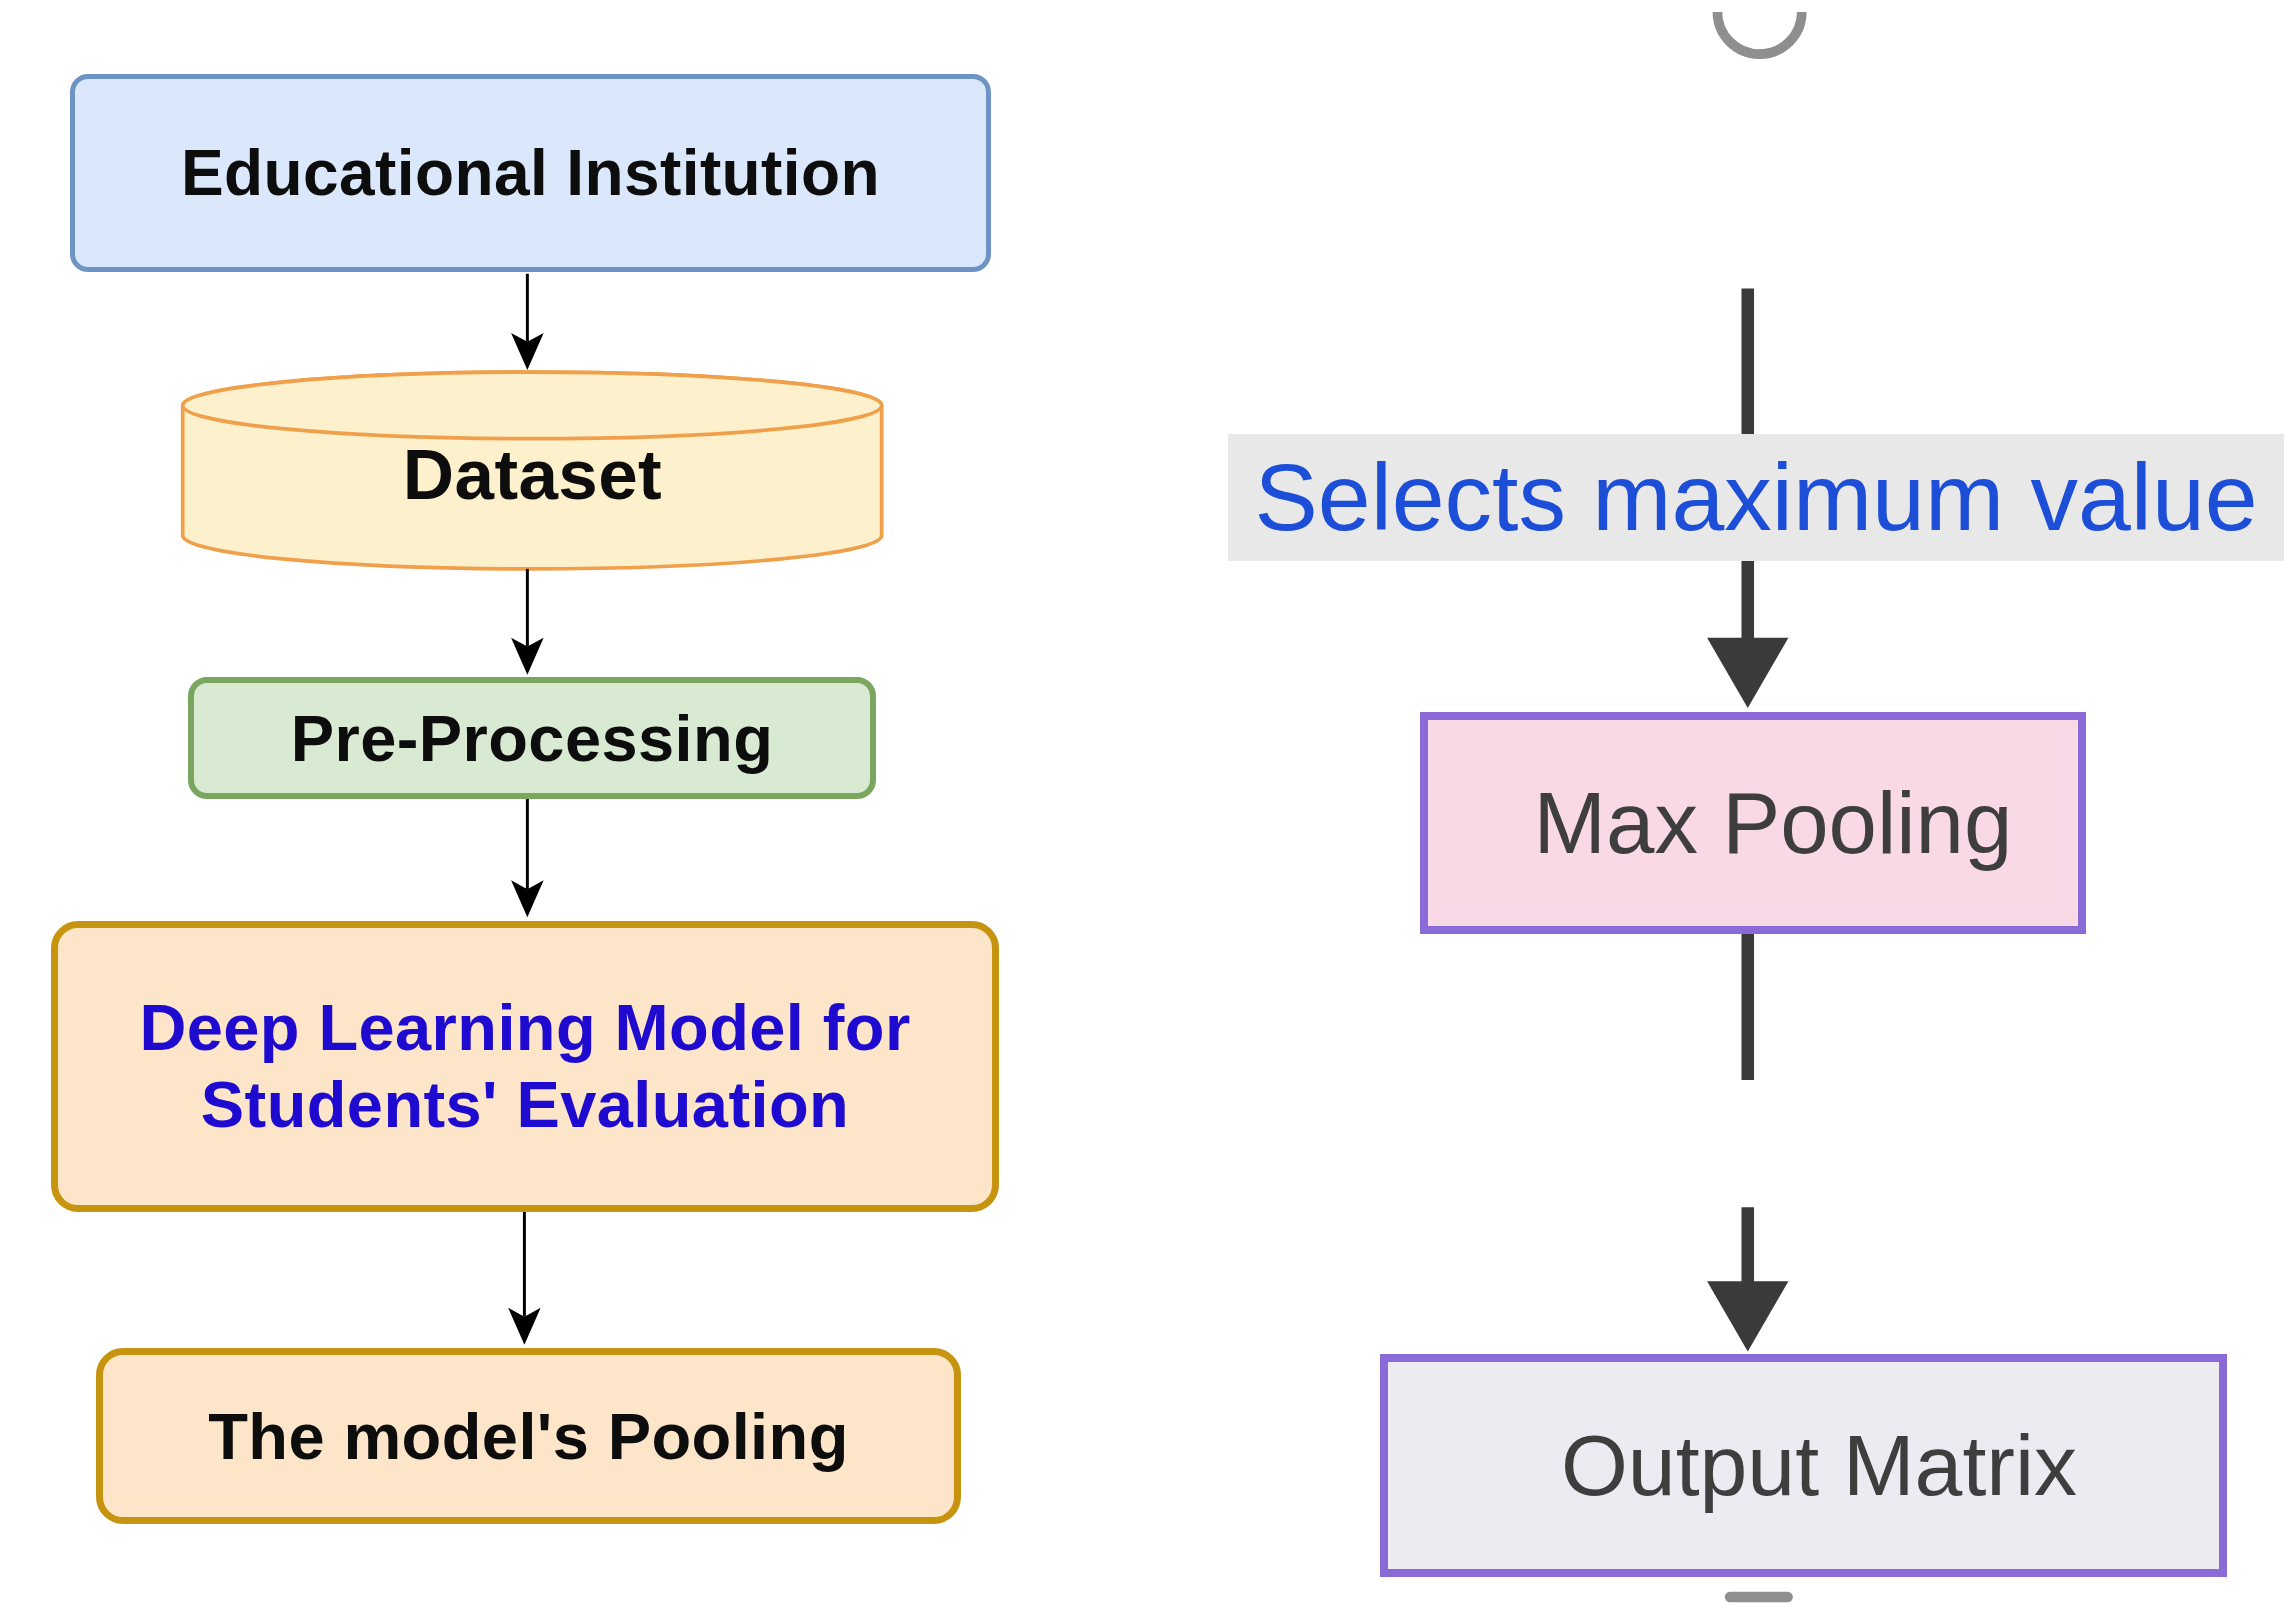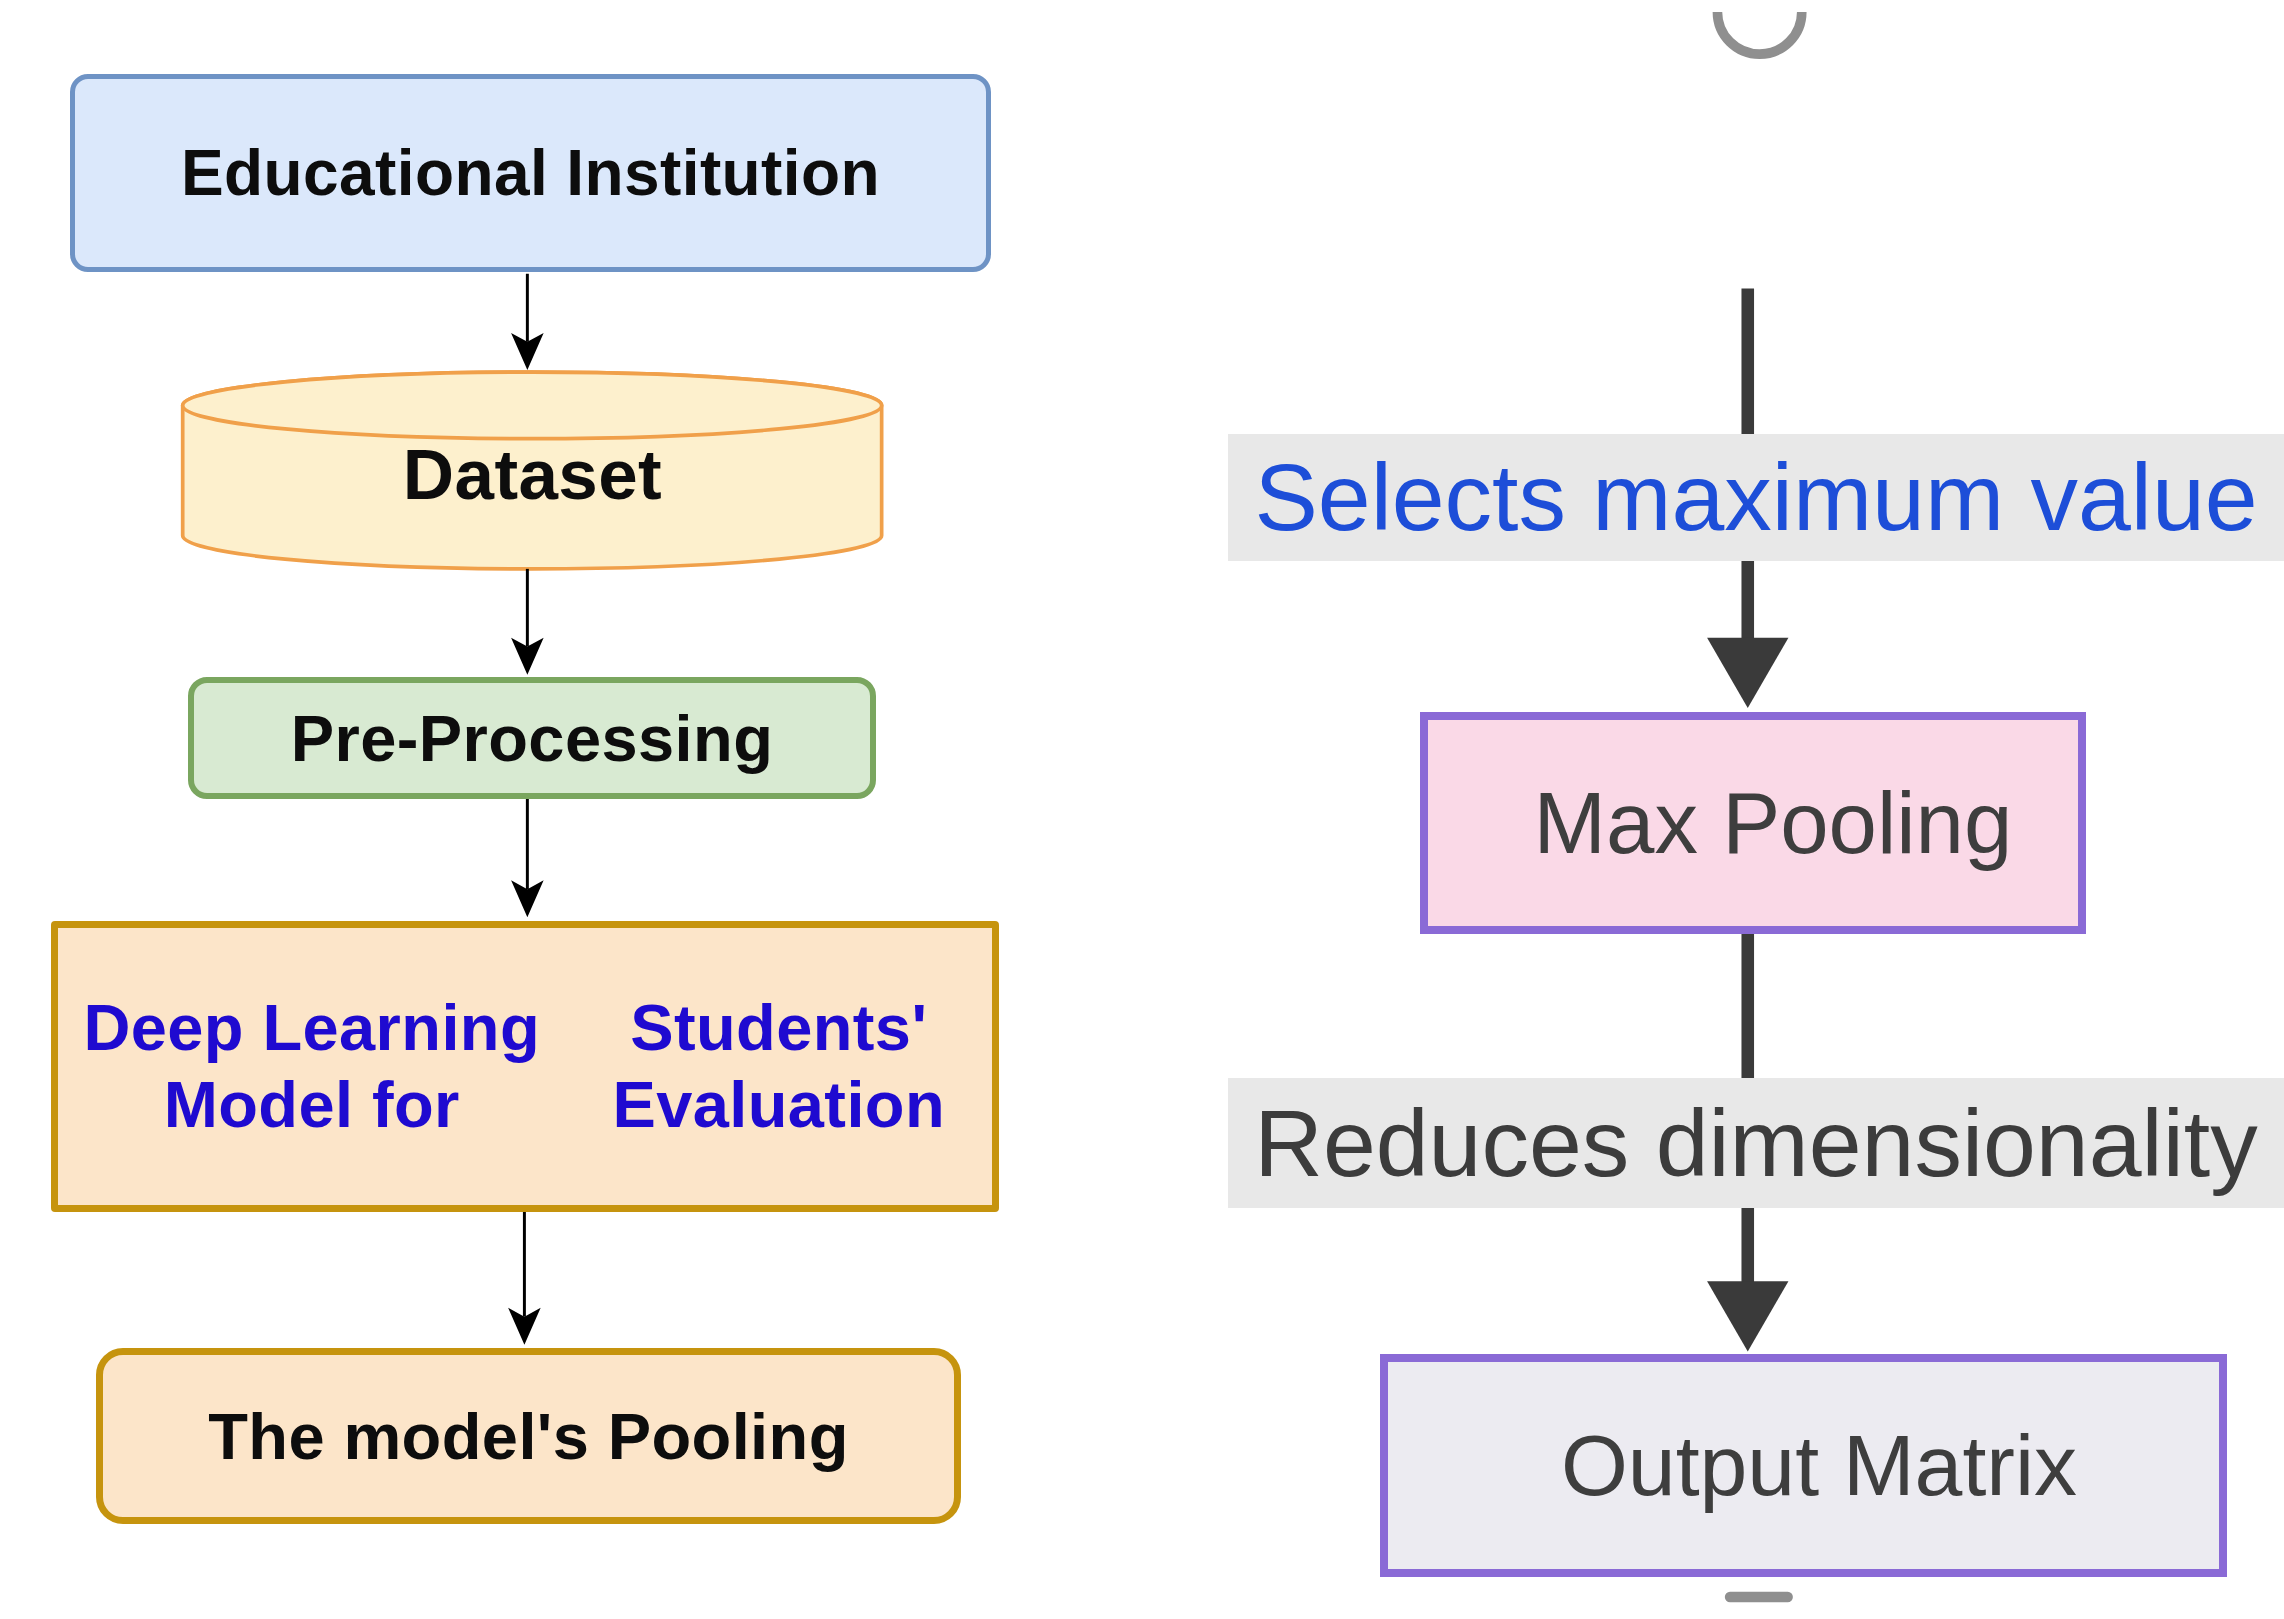--- a/index.html
+++ b/index.html
@@ -37,22 +37,22 @@
   
   .left-label { font-weight: bold; letter-spacing: 0.4px; }
 
   #box-edu   { left: 70px;  top: 74px;  width: 921px; height: 198px;
                border-width: 5.2px;  border-radius: 33px; font-size: 64px; }
   #cyl-label { left: 183px; top: 405px;  width: 699px;  height: 138px;
                font-size: 71px; background: transparent; }
   #box-pre   { left: 188px; top: 677px;  width: 688px;  height: 122px;
                border-width: 6px;  border-radius: 19px; font-size: 65px; }
   #box-deep  { left: 51px;  top: 921px; width: 948px; height: 291px;
-               border-width: 7.4px; border-radius: 4px; font-size: 65px;
-               line-height: 1.18; }
+               border-width: 7.4px; border-radius: 27px; font-size: 65px;
+               line-height: 1.18; flex-direction: column; }
   #box-out   { left: 96px; top: 1348px; width: 865px; height: 176px;
                border-width: 7.4px; border-radius: 27px; font-size: 65px; }
 
   
   .right-label { font-weight: 400; }
 
   #box-input { left: 1432px; top: 63px;   width: 630px;  height: 224px;
                border-width: 8.1px; font-size: 83px; }
   #band-1    { left: 1228px; top: 434px;  width: 1056px; height: 127px;
                font-size: 95px; }
@@ -122,22 +122,19 @@
 
 
   <div class="node right-label" id="band-1" style="background: rgb(232, 232, 232); color: #1d4ed8;">
     <span class="lbl">Selects maximum value</span>
   </div>
 
   <div class="node right-label" id="box-max" style="background: rgb(250, 217, 231); border-color: rgb(138, 106, 214); color: rgb(62, 62, 62);">
     <span class="lbl">Max Pooling</span>
   </div>
 
-  <div class="node right-label" id="band-2" style="background: rgb(232, 232, 232); color: rgb(60, 60, 60);">
-    <span class="lbl">Reduces dimensionality</span>
-  </div>
 
   <div class="node right-label" id="box-outm" style="background: rgb(236, 235, 241); border-color: rgb(138, 106, 214); color: rgb(62, 62, 62);">
     <span class="lbl">Output Matrix</span>
   </div>
 
 </div>
 
 
 </body></html>

